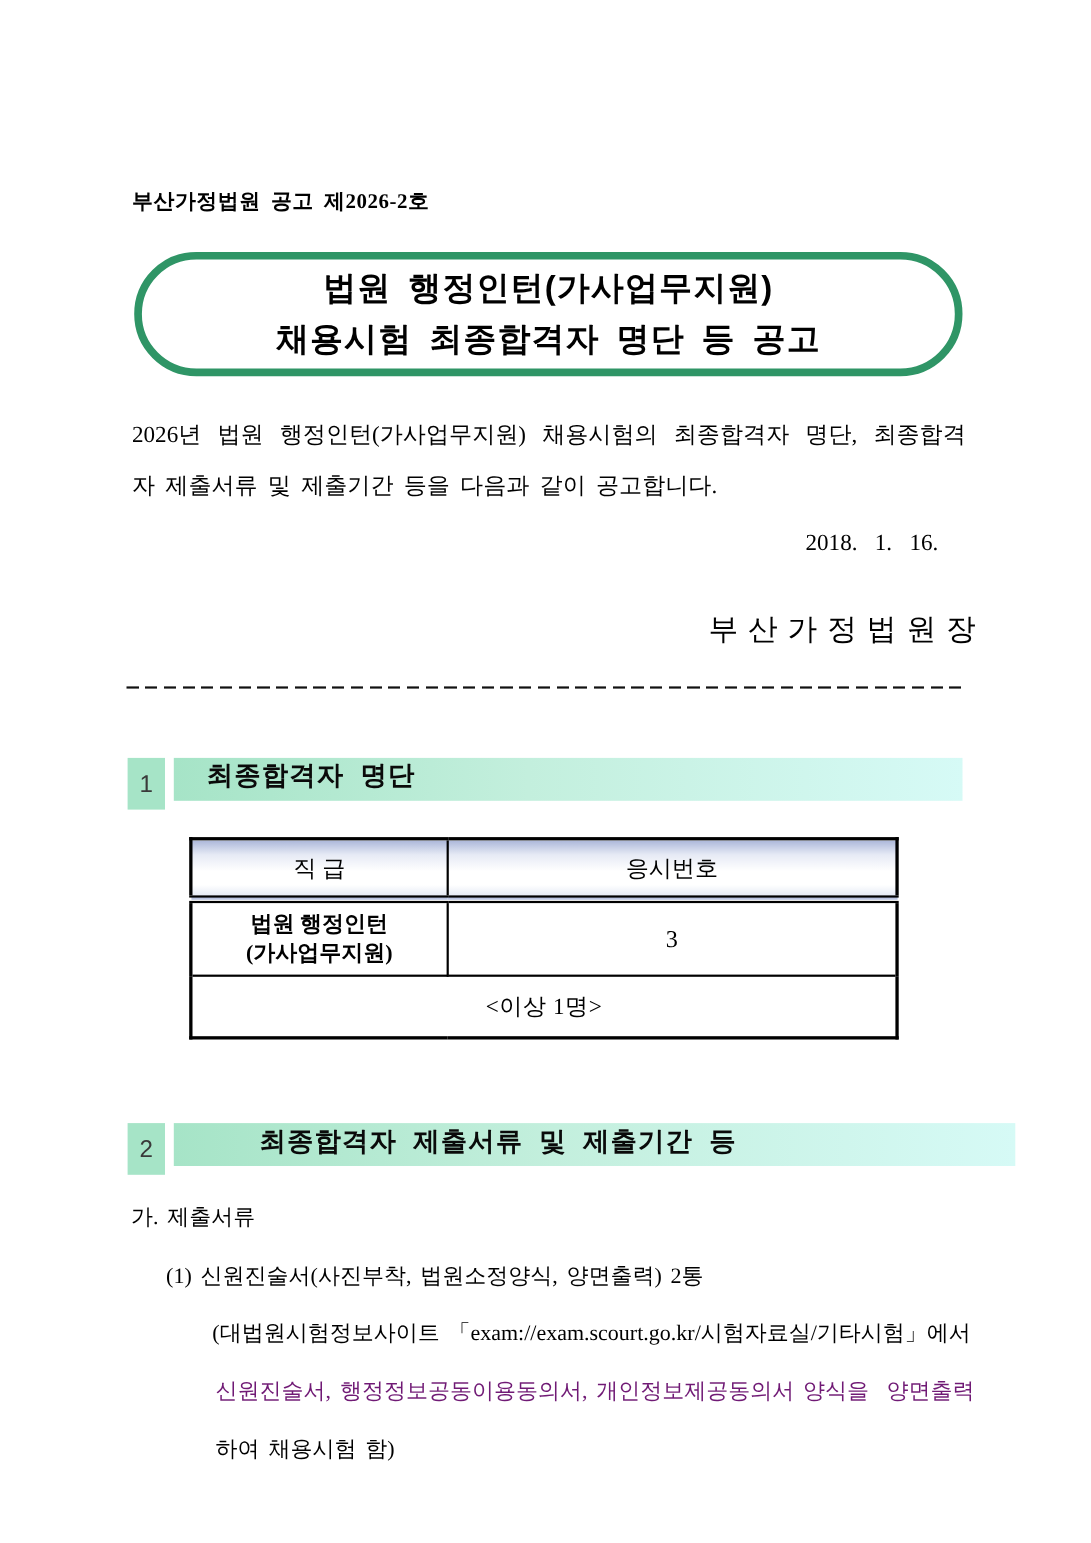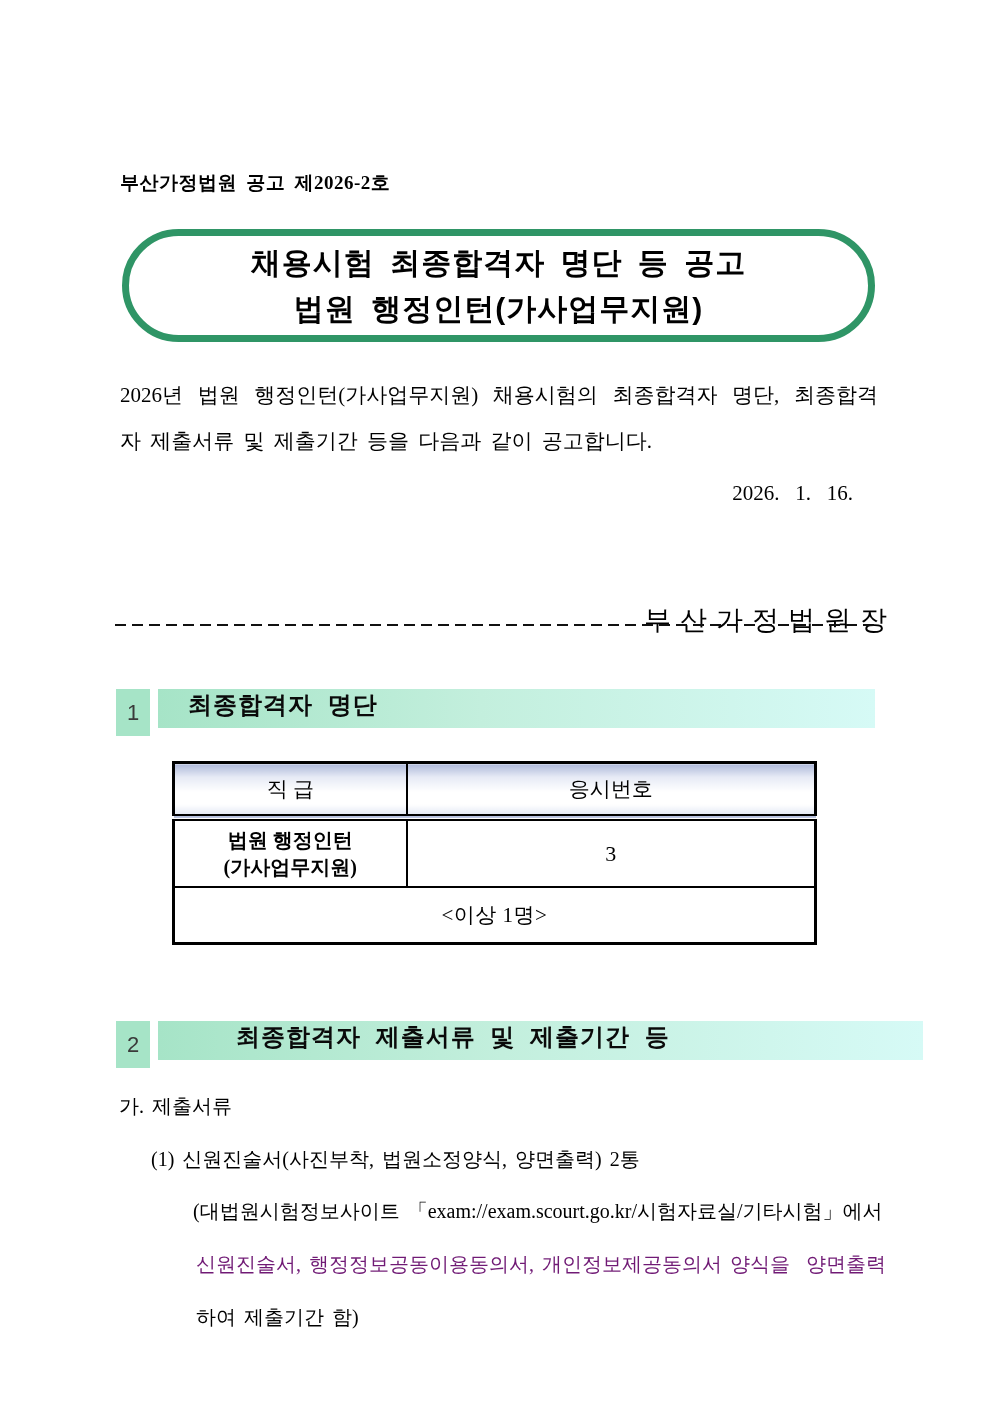--- a/index.html
+++ b/index.html
@@ -22,21 +22,21 @@
     font-family:"Liberation Sans","DejaVu Sans",sans-serif;
     font-weight:bold;font-size:30px;line-height:46px;letter-spacing:1px;word-spacing:6px;
   }
 
   
   .intro{left:120px;top:372px;width:758px;font-size:21px;line-height:46px;word-spacing:4px;}
   .intro-line1{text-align:justify;text-align-last:justify;}
   .intro-line2{text-align:left;}
 
   .date-line{top:481px;right:139px;font-size:21px;white-space:pre;}
-  .signer-line{top:554px;right:96px;font-size:27px;letter-spacing:9px;font-weight:500;margin-top:48px;}
+  .signer-line{top:554px;right:96px;font-size:27px;letter-spacing:9px;font-weight:500;}
 
   .dashed-line{
     left:115px;top:624px;width:762px;height:2px;
     background:repeating-linear-gradient(90deg,#111 0 11px,transparent 11px 17px);
   }
 
   
   .section-chip{
     width:34px;height:47px;background:#a6e4c7;
     display:flex;align-items:center;justify-content:center;
@@ -81,30 +81,30 @@
   .l-note3{left:196px;top:1304px;}
 </style>
 </head>
 <body>
 
 <div id="page">
 
   <div class="abs notice-number">부산가정법원 공고 제2026-2호</div>
 
   <div class="abs title-box">
+    <div class="title-line">법원 행정인턴(가사업무지원)</div>
     <div class="title-line">채용시험 최종합격자 명단 등 공고</div>
-    <div class="title-line">법원 행정인턴(가사업무지원)</div>
   </div>
 
   <div class="abs intro">
     <div class="intro-line1">2026년 법원 행정인턴(가사업무지원) 채용시험의 최종합격자 명단, 최종합격</div>
     <div class="intro-line2">자 제출서류 및 제출기간 등을 다음과 같이 공고합니다.</div>
   </div>
 
-  <div class="abs date-line">2026.   1.   16.</div>
+  <div class="abs date-line">2018.   1.   16.</div>
 
   <div class="abs signer-line">부산가정법원장</div>
 
   <div class="abs dashed-line"></div>
 
   <div class="abs section-chip chip1">
     <span>1</span>
   </div>
   <div class="abs section-bar bar1">
     <span class="section-bar-label">최종합격자 명단</span>
@@ -137,15 +137,15 @@
     <span>2</span>
   </div>
   <div class="abs section-bar bar2">
     <span class="section-bar-label">최종합격자 제출서류 및 제출기간 등</span>
   </div>
 
   <div class="abs doc-line l-heading">가. 제출서류</div>
   <div class="abs doc-line l-item1">(1) 신원진술서(사진부착, 법원소정양식, 양면출력) 2통</div>
   <div class="abs doc-line l-note1">(대법원시험정보사이트 「exam://exam.scourt.go.kr/시험자료실/기타시험」에서</div>
   <div class="abs doc-line l-note2">신원진술서, 행정정보공동이용동의서, 개인정보제공동의서 양식을  양면출력</div>
-  <div class="abs doc-line l-note3">하여 제출기간 함)</div>
+  <div class="abs doc-line l-note3">하여 채용시험 함)</div>
 
 </div>
 
 </body></html>

